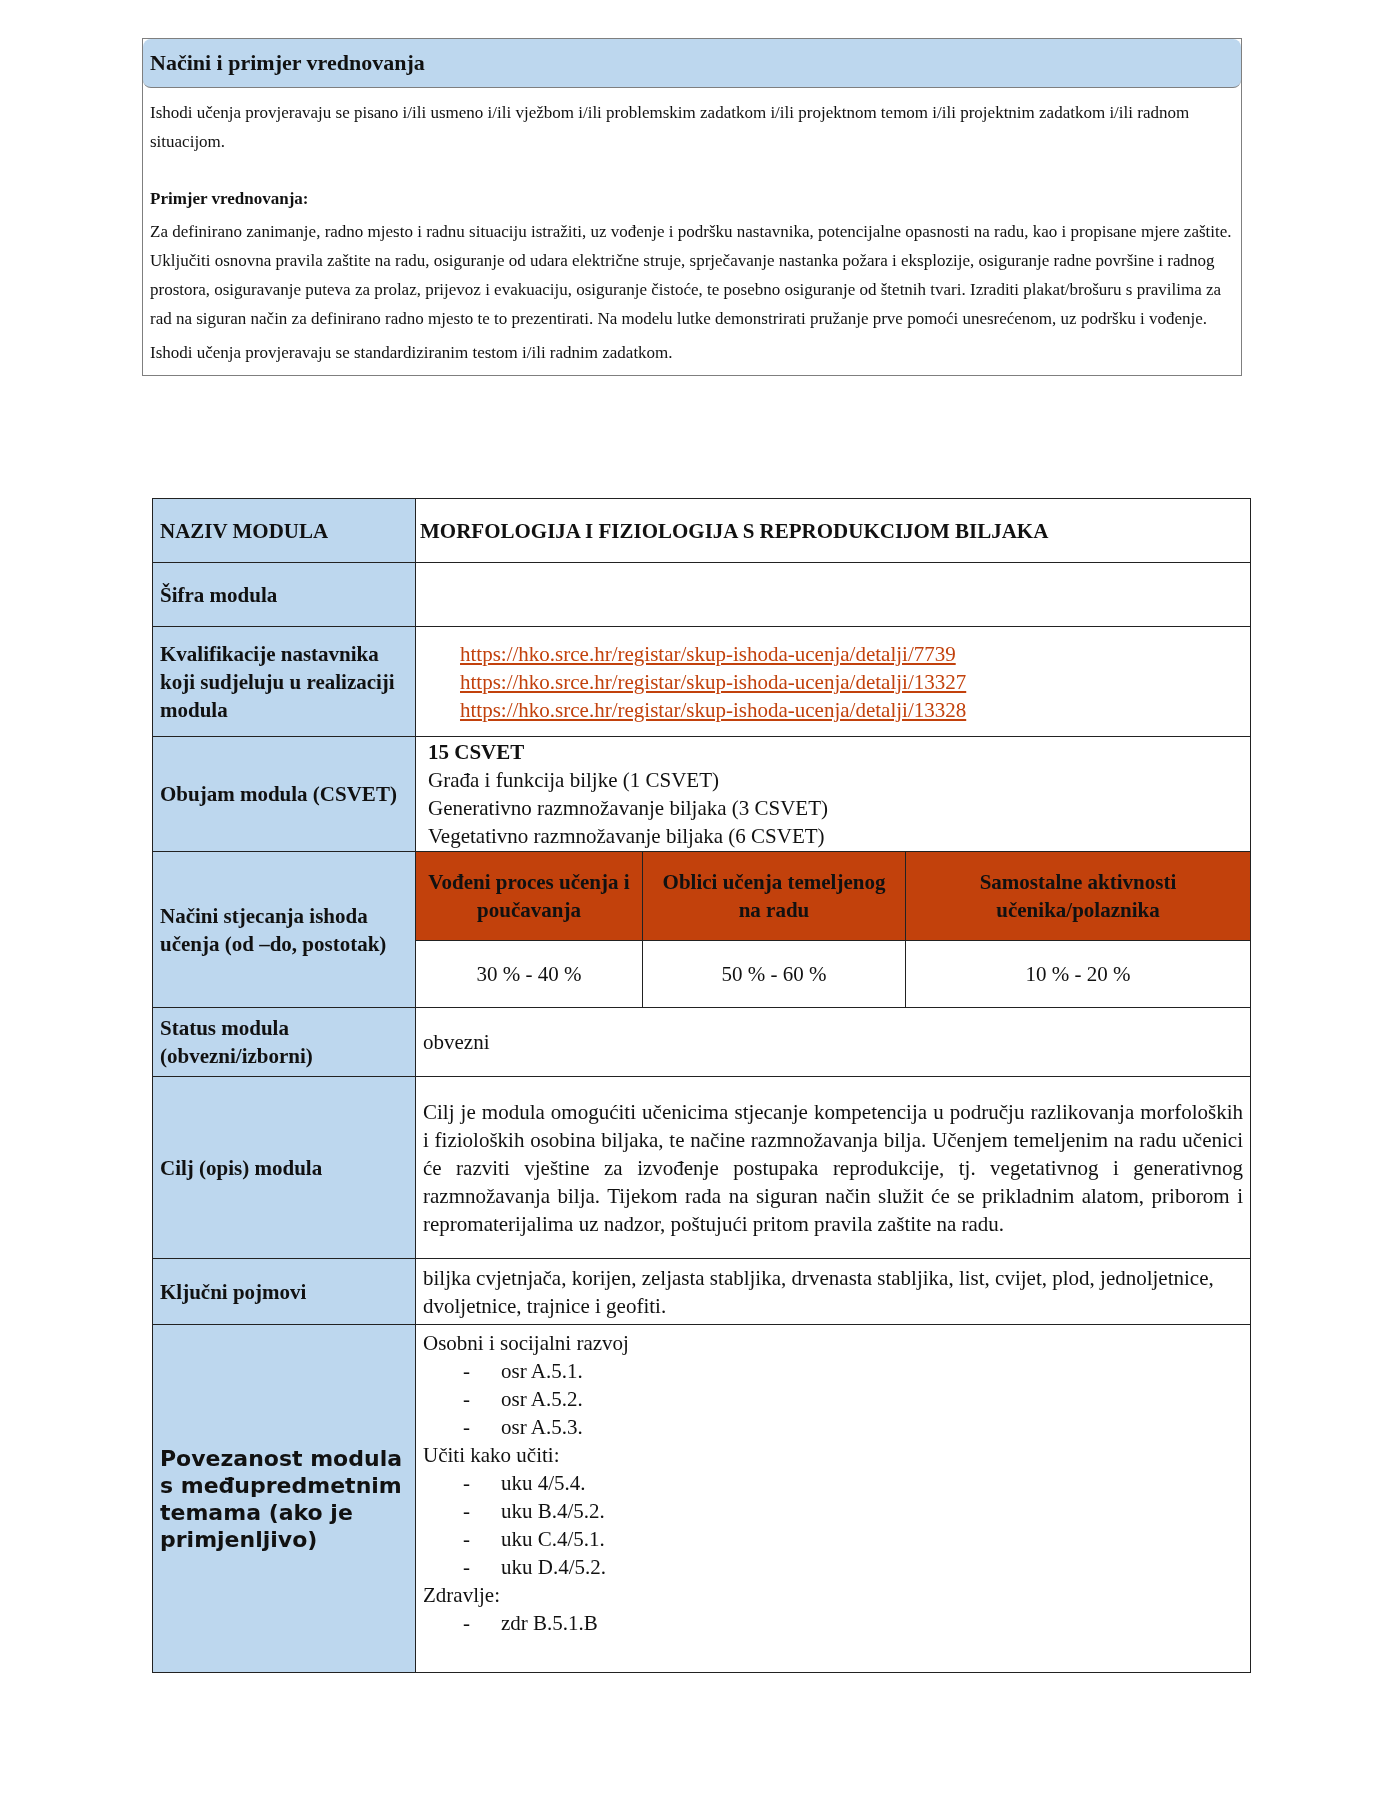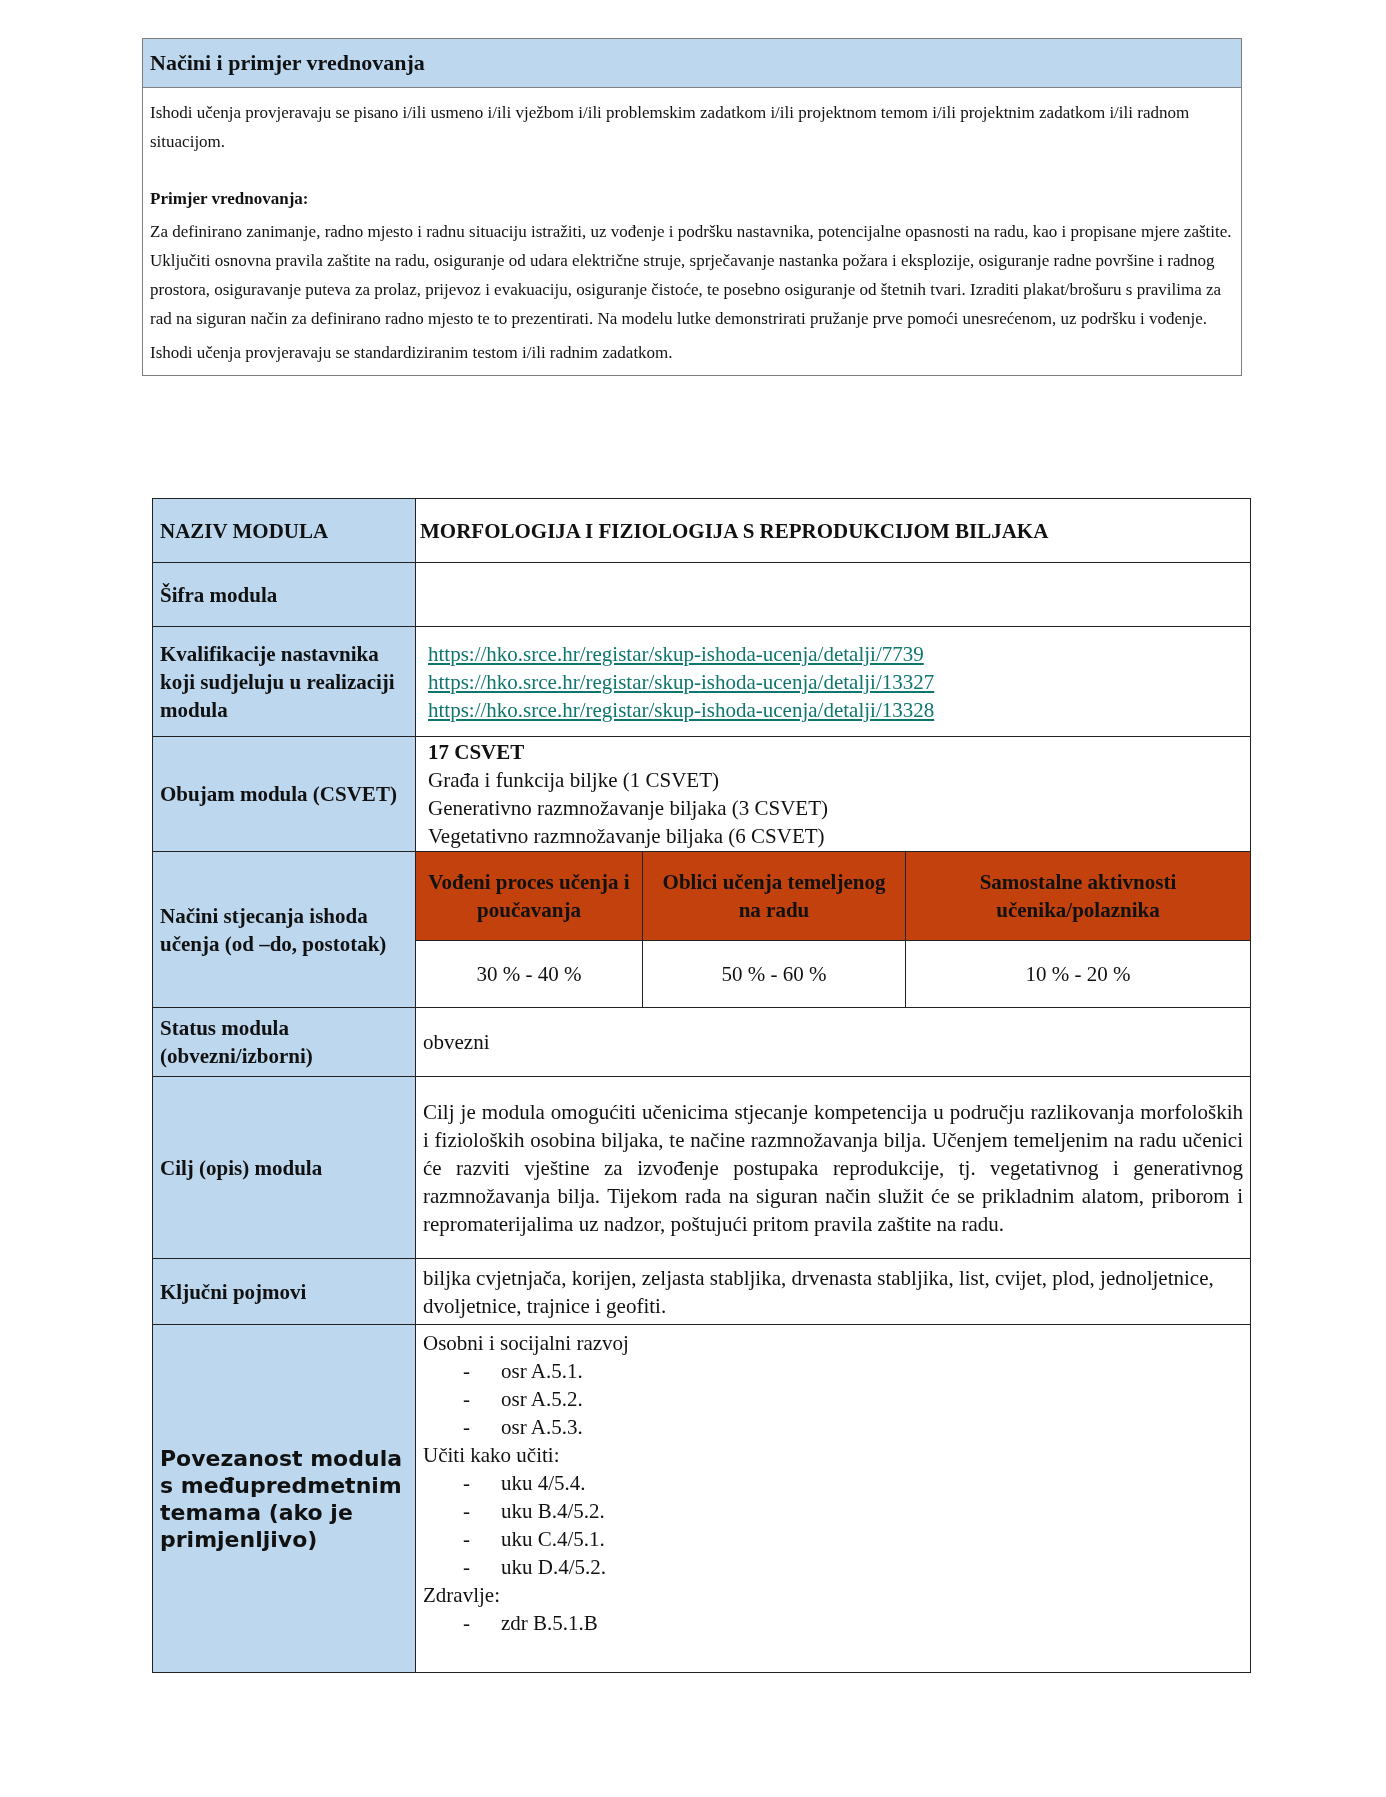--- a/index.html
+++ b/index.html
@@ -1,29 +1,29 @@
 <!DOCTYPE html>
 <html><head>
 <meta charset="utf-8">
 <style>
   html, body { margin:0; padding:0; background:#ffffff; }
   body { width:1386px; height:1797px; position:relative; font-family:"Liberation Serif","DejaVu Serif",serif; color:#111; }
   .box1 { position:absolute; left:142px; top:38px; width:1098px; border:1.5px solid #7f7f7f; }
-  .box1 .hdr { background:#bdd7ee; border-bottom:1.5px solid #7f7f7f; height:48px; display:flex; align-items:center; padding-left:7px; font-weight:bold; font-size:22px; }
+  .box1 .hdr { background:#bdd7ee; border-bottom:1.5px solid #7f7f7f; height:48px; display:flex; align-items:center; padding-left:7px; font-weight:bold; font-size:22px;border-radius:8px; }
   .box1 .body { padding:10px 7px 8px 7px; font-size:17px; line-height:29px; }
   .box1 p { margin:0; }
   .box1 .gap { height:28px; }
   .box1 .sub { font-weight:bold; margin-bottom:4px; }
   .box1 .last { margin-top:5px; }
 
   table.mod { position:absolute; left:152px; top:498px; width:1099px; border-collapse:collapse; font-size:21px; }
   table.mod td { border:1.5px solid #222; vertical-align:middle; padding:0 7px; line-height:28px; }
   td.lab { background:#bdd7ee; font-weight:bold; width:248px; }
   td.val { background:#fff; }
-  .link { color:#0f766e; text-decoration:underline; display:block; }
+  .link { color:#c2410c; text-decoration:underline; display:block;margin-left:32px; }
   .inner { width:100%; height:100%; border-collapse:collapse; }
   td.nest { padding:0 !important; }
   .inner td { border:1px solid #222; text-align:center; padding:4px 6px; line-height:28px; }
   .inner tr:first-child td { border-top:none; background:#c2410c; font-weight:bold; height:88px; }
   .inner tr:last-child td { border-bottom:none; height:66px; background:#fff; }
   .inner td:first-child { border-left:none; }
   .inner td:last-child { border-right:none; }
   .just { text-align:justify; }
   .li { padding-left:40px; }
   .li .dash { display:inline-block; width:38px; }
@@ -56,21 +56,21 @@
     <td class="lab">Kvalifikacije nastavnika koji sudjeluju u realizaciji modula</td>
     <td class="val" style="padding-left:12px">
       <a class="link">https://hko.srce.hr/registar/skup-ishoda-ucenja/detalji/7739</a>
       <a class="link">https://hko.srce.hr/registar/skup-ishoda-ucenja/detalji/13327</a>
       <a class="link">https://hko.srce.hr/registar/skup-ishoda-ucenja/detalji/13328</a>
     </td>
   </tr>
   <tr style="height:115px">
     <td class="lab">Obujam modula (CSVET)</td>
     <td class="val" style="padding-left:12px">
-      <div style="font-weight:bold">17 CSVET</div>
+      <div style="font-weight:bold">15 CSVET</div>
       <div>Građa i funkcija biljke (1 CSVET)</div>
       <div>Generativno razmnožavanje biljaka (3 CSVET)</div>
       <div>Vegetativno razmnožavanje biljaka (6 CSVET)</div>
     </td>
   </tr>
   <tr style="height:146px">
     <td class="lab">Načini stjecanja ishoda učenja (od –do, postotak)</td>
     <td class="nest">
       <table class="inner">
         <tbody>

